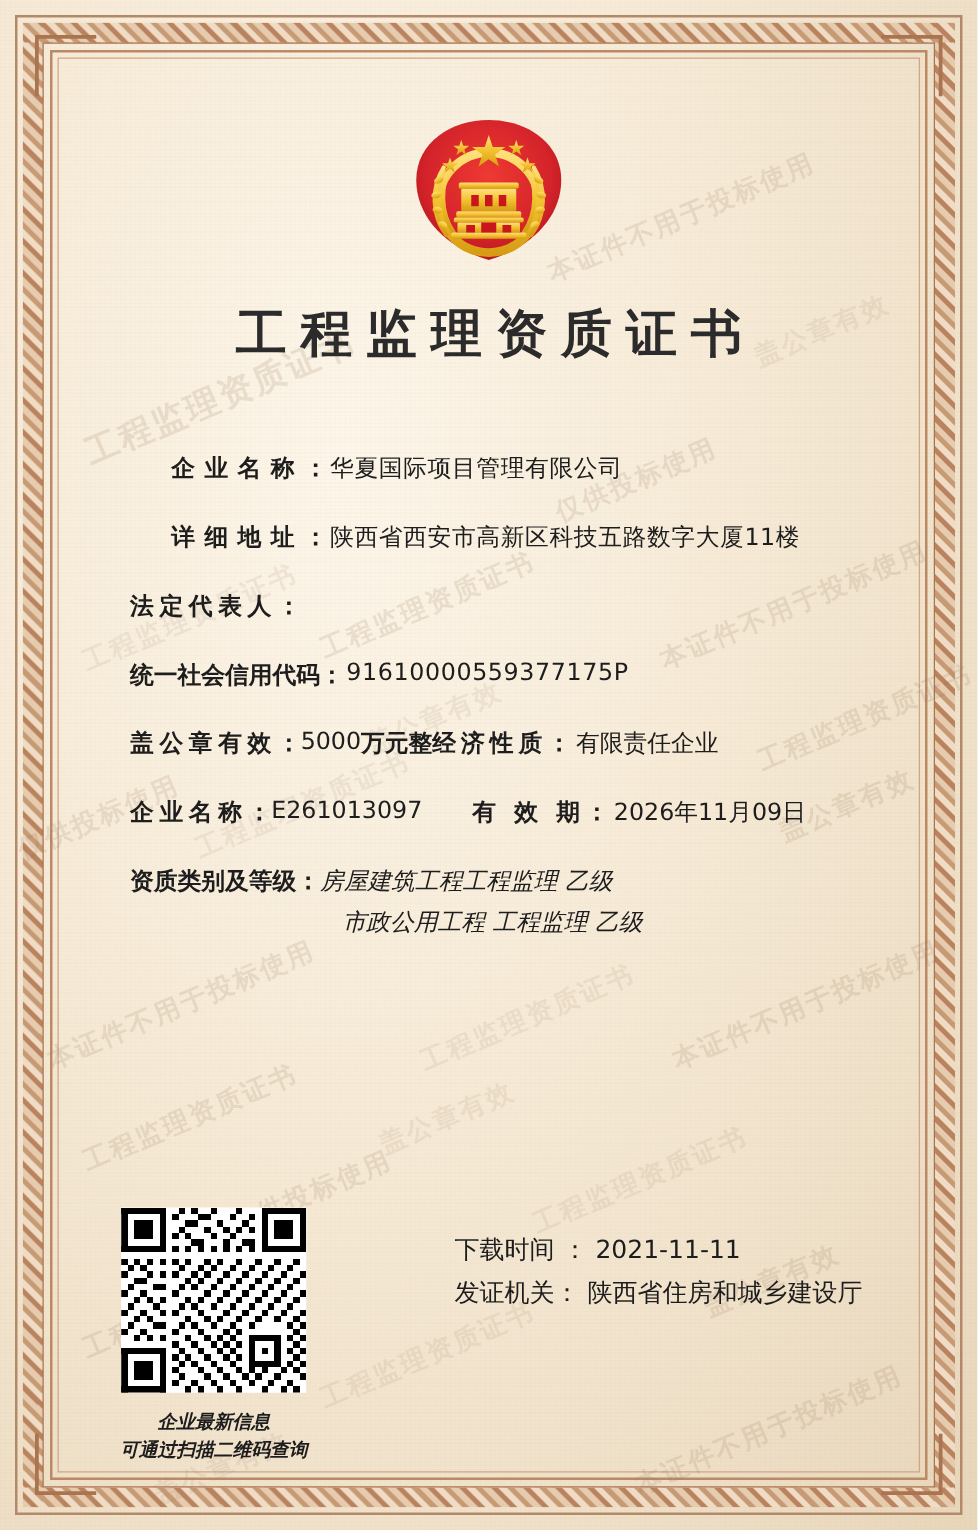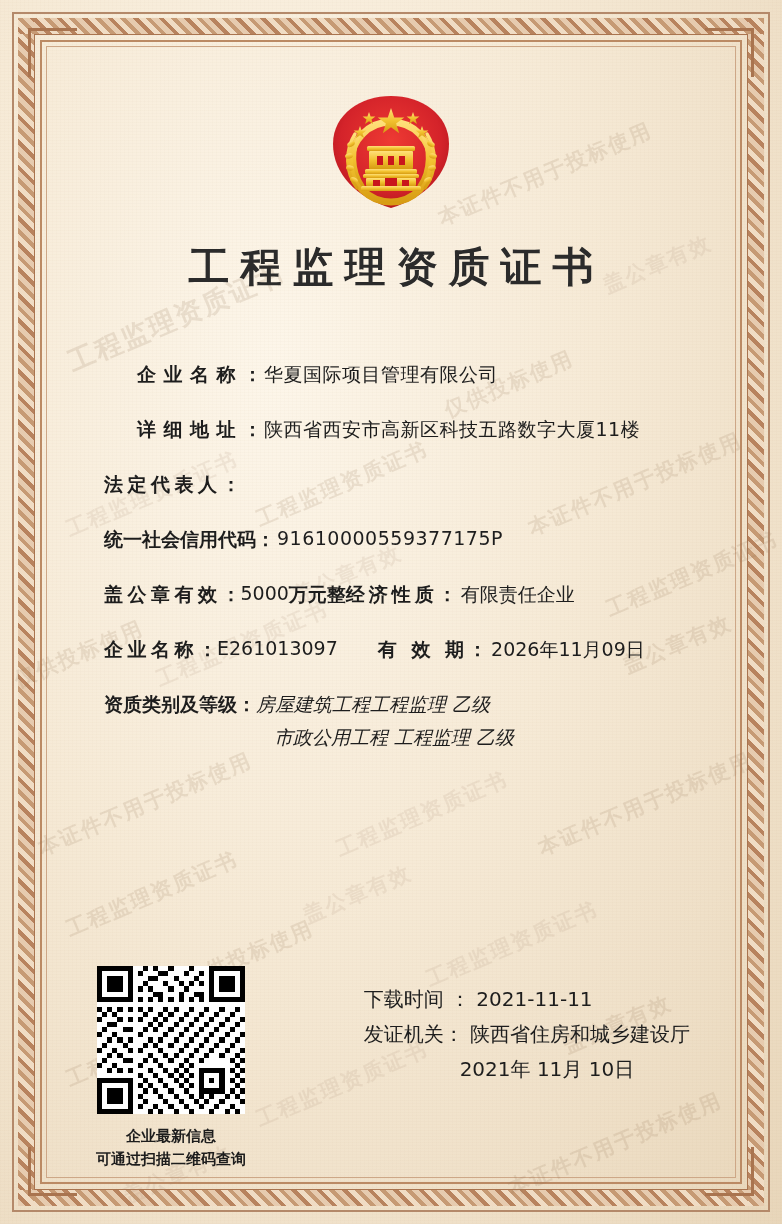--- a/index.html
+++ b/index.html
@@ -167,20 +167,21 @@
   }
   .qual-lines .l2 { padding-left: 18px; }
 
   
   .qr-wrap {
     position: absolute;
     left: 90px;
     top: 966px;
     width: 162px;
     text-align: center;
+    font-style: italic;
   }
   .qr {
     width: 148px;
     height: 148px;
     background: #fff;
   }
   .qr-caption {
     margin-top: 7px;
     font-family: "DejaVu Sans", sans-serif;
     font-size: 15px;
@@ -625,18 +626,15 @@
 
   <div class="footer-right">
     <div class="fr-row">
       <span class="fr-lbl">下载时间 ：</span>
       <span>2021-11-11</span>
     </div>
     <div class="fr-row">
       <span class="fr-lbl">发证机关：</span>
       <span>陕西省住房和城乡建设厅</span>
     </div>
-    <div class="fr-row fr-date">
-      <span>2021年 11月 10日</span>
-    </div>
   </div>
 
 </div>
 
 </body></html>

